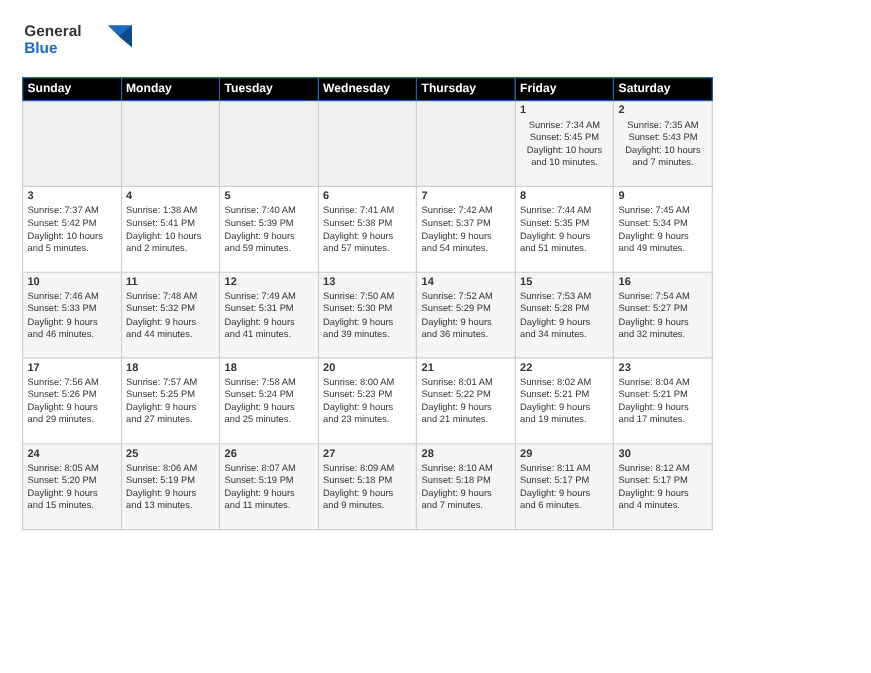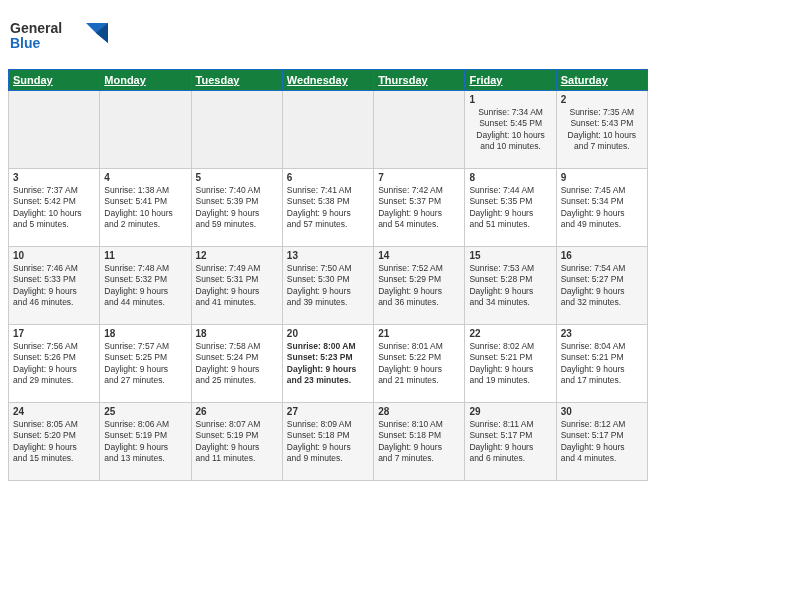--- a/index.html
+++ b/index.html
@@ -5,21 +5,21 @@
     * { margin: 0; padding: 0; box-sizing: border-box; }
     body {
       width: 792px;
       height: 612px;
       font-family: Arial, sans-serif;
       background: #fff;
       overflow: hidden;
     }
     .container {
       width: 668px;
-      padding: 15px 20px 10px 8px;
+      padding: 15px 20px 10px 20px;
     }
     .header {
       display: flex;
       justify-content: space-between;
       align-items: flex-start;
       margin-bottom: 10px;
     }
     .logo {
       display: flex;
       align-items: center;
@@ -35,28 +35,27 @@
     .location {
       font-size: 14px;
       color: #555;
     }
     table {
       width: 100%;
       border-collapse: collapse;
       table-layout: fixed;
     }
     th {
-      background-color: #15803d;
+      background-color: #000000;
       color: white;
       font-size: 11px;
       font-weight: bold;
       padding: 4px 4px;
       text-align: left;
       border: 1px solid #1a6bbf;
-      text-decoration: underline;
     }
     td {
       border: 1px solid #ccc;
       vertical-align: top;
       padding: 3px 4px;
       font-size: 9px;
       color: #333;
       height: 78px;
       background: #fff;
     }
@@ -261,21 +260,21 @@
           </td>
           <td>
             <span class="day-num">18</span>
             <div class="day-info" style="white-space: pre-line;">Sunrise: 7:58 AM
 Sunset: 5:24 PM
 Daylight: 9 hours
 and 25 minutes.</div>
           </td>
           <td>
             <span class="day-num">20</span>
-            <div class="day-info" style="white-space: pre-line; font-weight: bold;">Sunrise: 8:00 AM
+            <div class="day-info" style="white-space: pre-line;">Sunrise: 8:00 AM
 Sunset: 5:23 PM
 Daylight: 9 hours
 and 23 minutes.</div>
           </td>
           <td>
             <span class="day-num">21</span>
             <div class="day-info" style="white-space: pre-line;">Sunrise: 8:01 AM
 Sunset: 5:22 PM
 Daylight: 9 hours
 and 21 minutes.</div>

